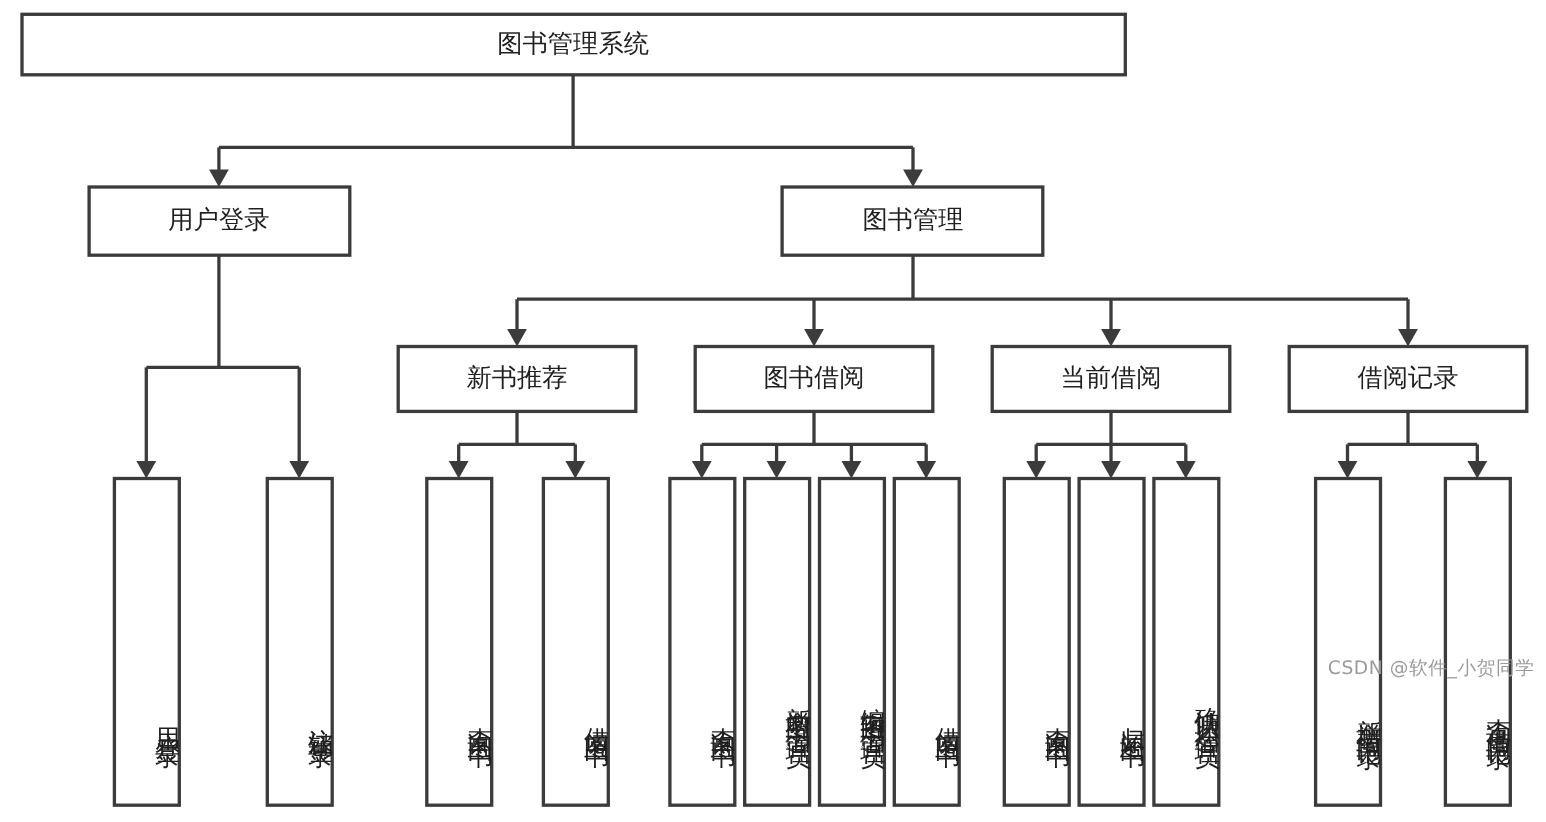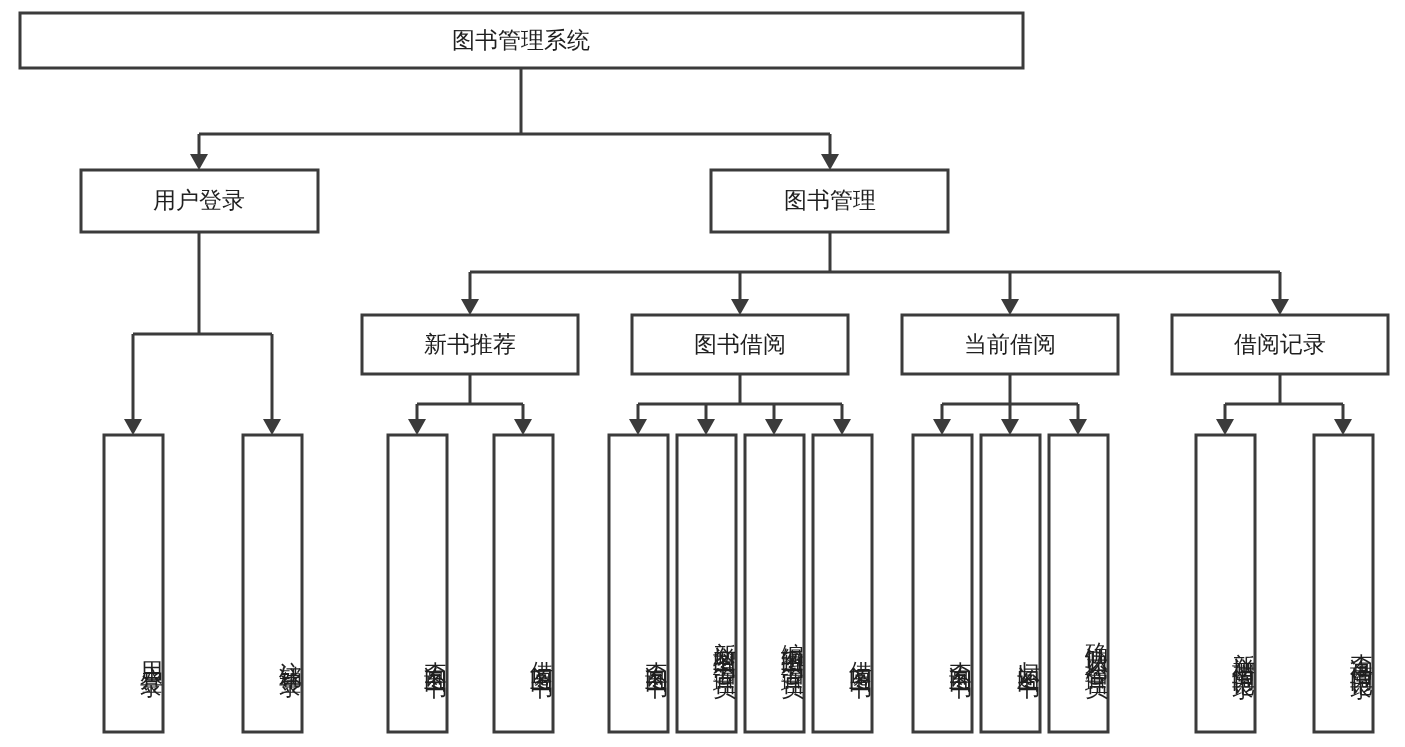--- a/index.html
+++ b/index.html
@@ -240,14 +240,15 @@
   <div class="node-label-v" style="left: 609px; top: 435px; width: 59px; height: 297px; display: block; position: absolute; padding-top: 138.5px; box-sizing: border-box;">查询图书</div>
   <div class="node-label-v" style="left: 677px; top: 435px; width: 59px; height: 297px; justify-content: flex-start; display: block; position: absolute; padding-top: 126px; box-sizing: border-box;">新增图书（管理员）</div>
   <div class="node-label-v" style="left: 745px; top: 435px; width: 59px; height: 297px; display: block; position: absolute; padding-top: 126px; box-sizing: border-box;">编辑图书（管理员）</div>
   <div class="node-label-v" style="left: 813px; top: 435px; width: 59px; height: 297px; display: block; position: absolute; padding-top: 138.5px; box-sizing: border-box;">借阅图书</div>
   <div class="node-label-v" style="left: 913px; top: 435px; width: 59px; height: 297px; display: block; position: absolute; padding-top: 138.5px; box-sizing: border-box;">查询图书</div>
   <div class="node-label-v" style="left: 981px; top: 435px; width: 59px; height: 297px; display: block; position: absolute; padding-top: 138.5px; box-sizing: border-box;">归还图书</div>
   <div class="node-label-v" style="left: 1049px; top: 435px; width: 59px; height: 297px; display: block; position: absolute; padding-top: 126px; box-sizing: border-box;">确认归还（管理员）</div>
   <div class="node-label-v" style="left: 1196px; top: 435px; width: 59px; height: 297px; display: block; position: absolute; padding-top: 133.5px; box-sizing: border-box;">新增借阅记录</div>
   <div class="node-label-v" style="left: 1314px; top: 435px; width: 59px; height: 297px; display: block; position: absolute; padding-top: 133.5px; box-sizing: border-box;">查询借阅记录</div>
 
+  <div class="watermark">CSDN @软件_小贺同学</div>
 
 </div>
 
 </body></html>

